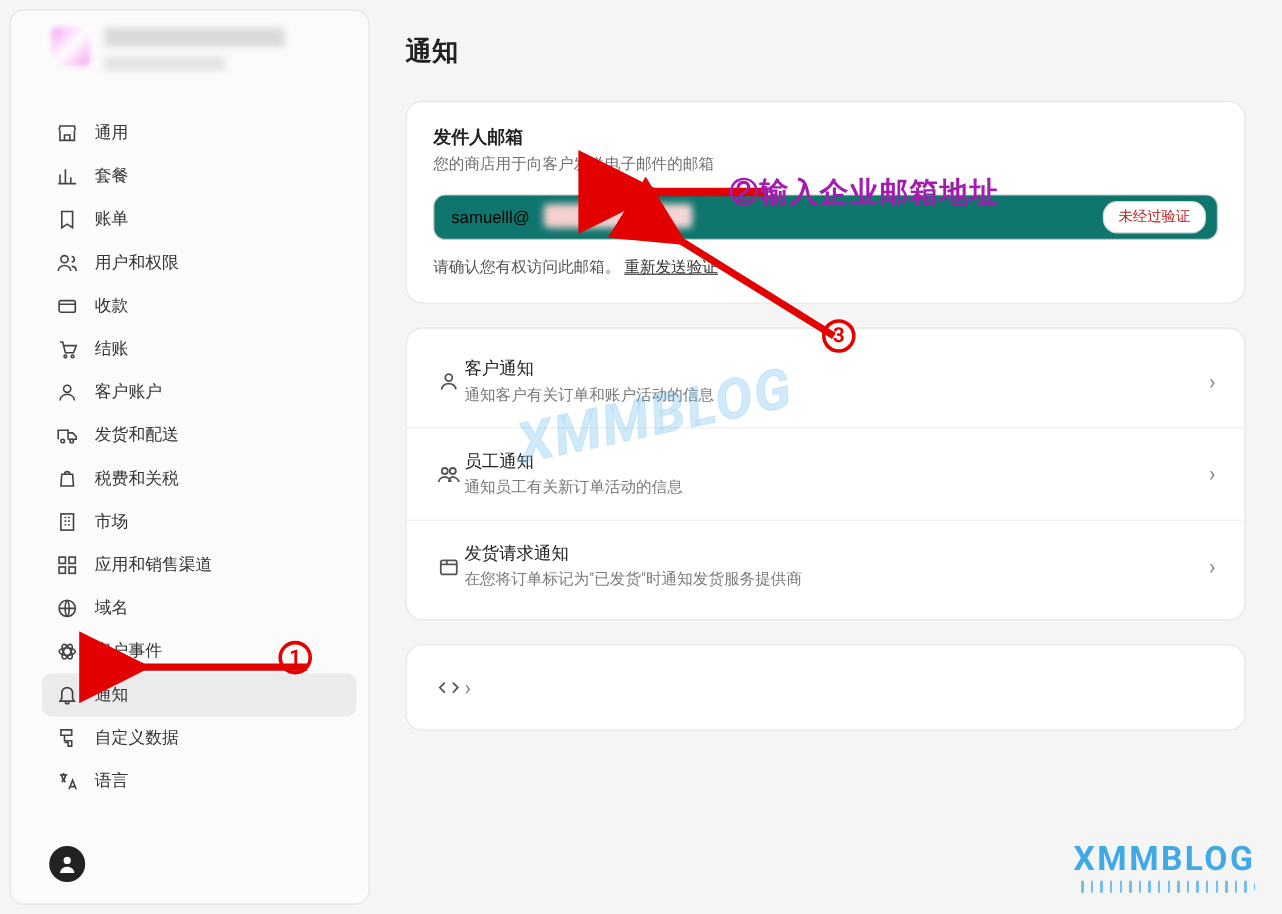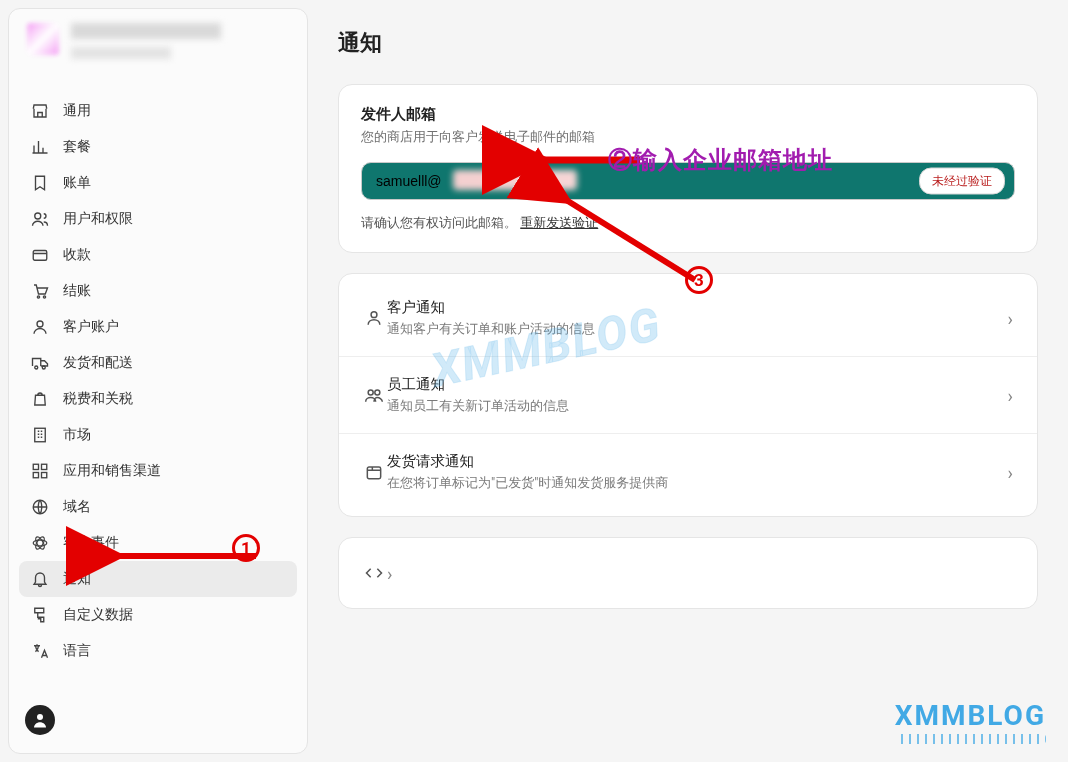--- a/index.html
+++ b/index.html
@@ -19,20 +19,21 @@
   
   .sidebar {
     width: 300px;
     background: #fbfbfb;
     border: 1px solid #e4e4e4;
     border-radius: 12px;
     margin: 8px 0 8px 8px;
     display: flex;
     flex-direction: column;
     overflow: hidden;
+    padding-left: 16px;
   }
   .sidebar-header {
     height: 70px;
     position: relative;
     padding: 14px 18px;
   }
   .sidebar-header .logo-blur {
     position: absolute;
     left: 18px; top: 14px;
     width: 32px; height: 32px;

